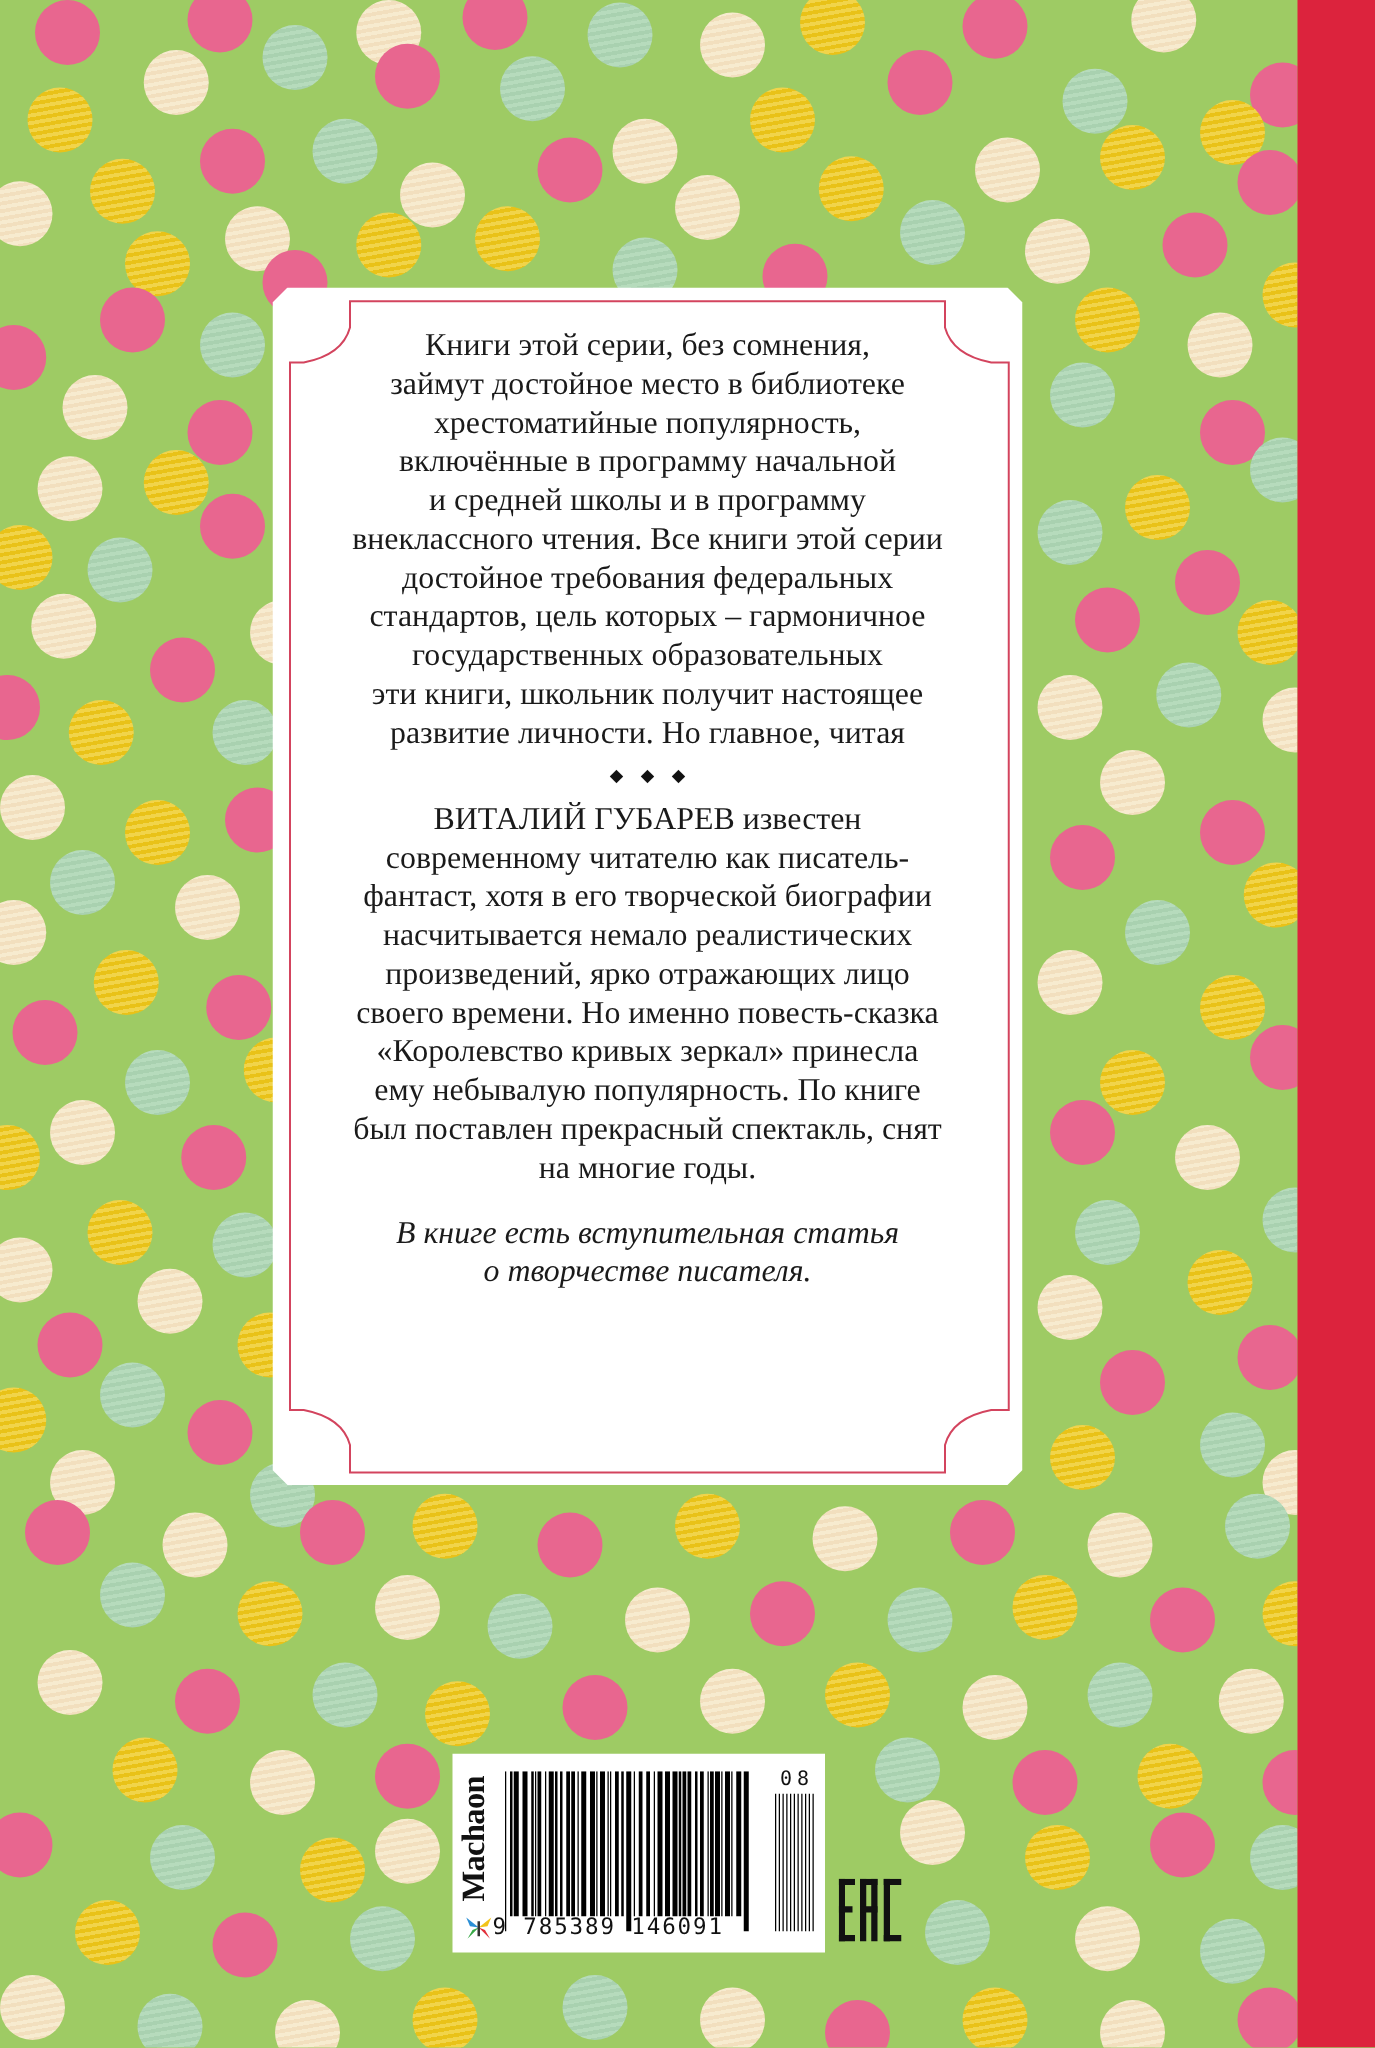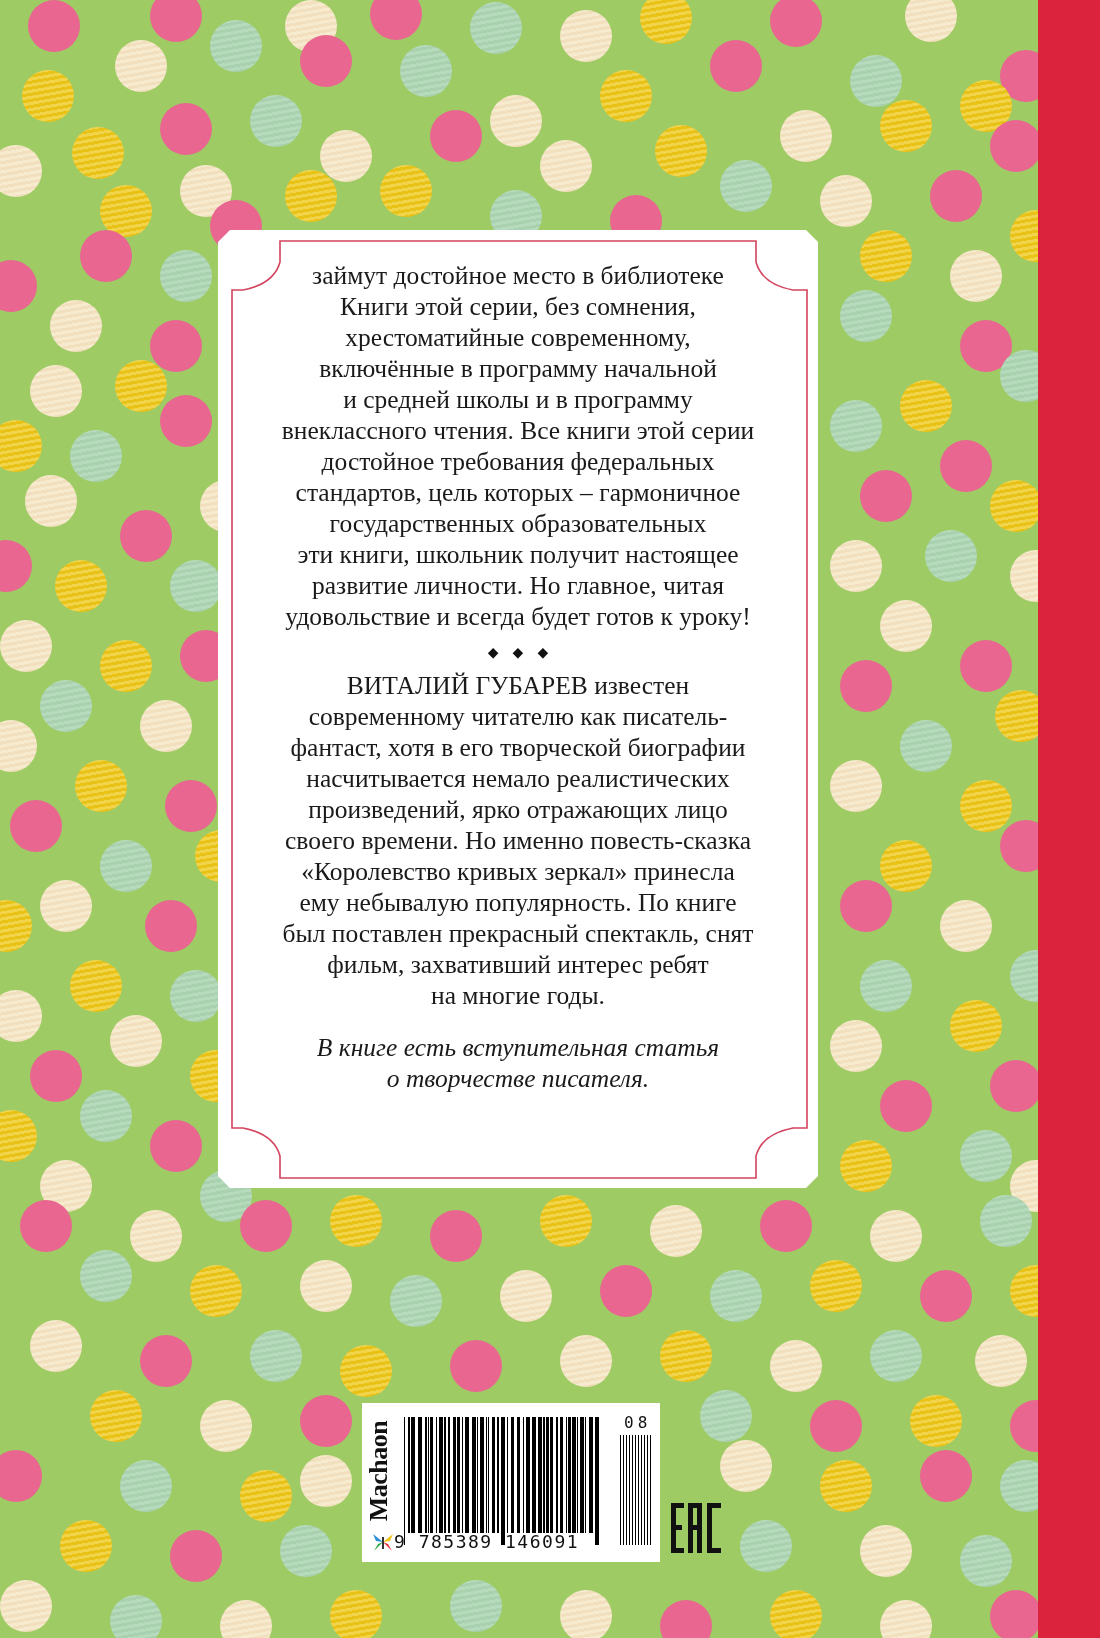--- a/index.html
+++ b/index.html
@@ -215,49 +215,47 @@
   <div class="spine"></div>
 
   <div class="card">
     <svg width="600" height="958" viewBox="0 0 600 958">
       <path d="M 12 0 L 588 0 L 588 0 L 600 12 L 600 946 L 588 958 L 12 958 L 0 946 L 0 12 Z" fill="#ffffff"></path>
       <path d="M 14 11 L 584 0" fill="none" stroke="none"></path>
       <path d="M 62 11 L 538 11 L 538 32 Q 544 54 575 60 L 589 60 L 589 898 L 575 898 Q 544 904 538 926 L 538 948 L 62 948 L 62 926 Q 56 904 25 898 L 14 898 L 14 60 L 25 60 Q 56 54 62 32 Z" fill="none" stroke="#d3445e" stroke-width="1.6"></path>
     </svg>
     <div class="card-text">
       <p class="para" id="series-para">
+          <span class="line">Книги этой серии, без сомнения,</span>
           <span class="line">займут достойное место в библиотеке</span>
-          <span class="line">Книги этой серии, без сомнения,</span>
-          <span class="line">хрестоматийные современному,</span>
+          <span class="line">хрестоматийные популярность,</span>
           <span class="line">включённые в программу начальной</span>
           <span class="line">и средней школы и в программу</span>
           <span class="line">внеклассного чтения. Все книги этой серии</span>
           <span class="line">достойное требования федеральных</span>
           <span class="line">стандартов, цель которых – гармоничное</span>
           <span class="line">государственных образовательных</span>
           <span class="line">эти  книги, школьник получит настоящее</span>
           <span class="line">развитие личности. Но главное, читая</span>
-          <span class="line">удовольствие и всегда будет готов к уроку!</span>
         </p>
       <div class="ornament" id="ornament">
           <span>◆</span>
           <span>◆</span>
           <span>◆</span>
         </div>
       <p class="para" id="author-para">
           <span class="line">ВИТАЛИЙ ГУБАРЕВ известен</span>
           <span class="line">современному читателю как писатель-</span>
           <span class="line">фантаст, хотя в его творческой биографии</span>
           <span class="line">насчитывается немало реалистических</span>
           <span class="line">произведений, ярко отражающих лицо</span>
           <span class="line">своего времени. Но именно повесть-сказка</span>
           <span class="line">«Королевство кривых зеркал» принесла</span>
           <span class="line">ему небывалую популярность. По книге</span>
           <span class="line">был поставлен прекрасный спектакль, снят</span>
-          <span class="line">фильм, захвативший интерес ребят</span>
           <span class="line">на многие годы.</span>
         </p>
       <p class="para italic" id="note-para">
           <span class="line">В книге есть вступительная статья</span>
           <span class="line">о творчестве писателя.</span>
         </p>
     </div>
   </div>
 
   <div class="barcode-box">

